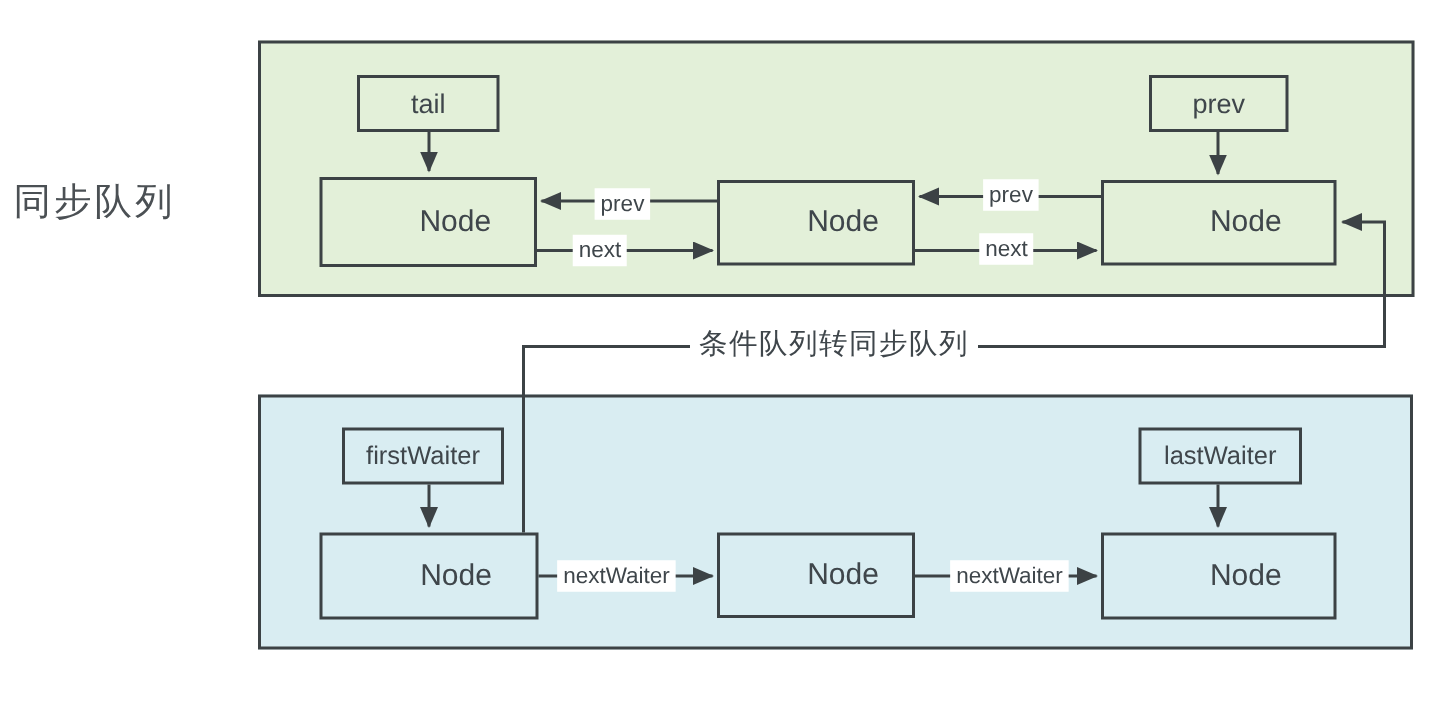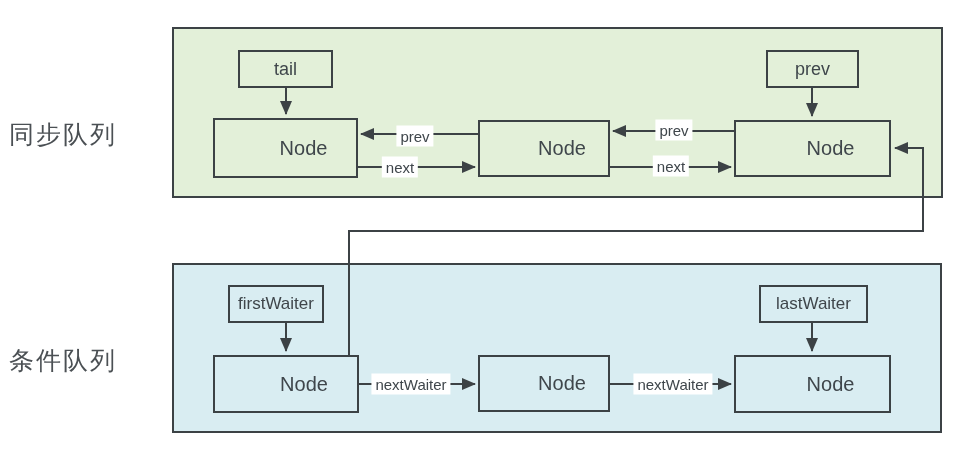--- a/index.html
+++ b/index.html
@@ -43,29 +43,28 @@
 </style>
 </head>
 <body>
 
 <div class="canvas">
 
   <div class="panel sync"></div>
   <div class="panel cond"></div>
 
   <div class="side-label" style="left:63px;top:134px;">同步队列</div>
-  <div class="side-label" style="left:63px;top:360px;">条件队列</div>
 
   <div class="box ptr" style="left:238px;top:50px;width:95px;height:38px;">tail</div>
   <div class="box ptr" style="left:766px;top:50px;width:93px;height:38px;">prev</div>
   <div class="box node" style="left:213px;top:118px;width:145px;height:60px;">Node</div>
   <div class="box node" style="left:478px;top:120px;width:132px;height:57px;">Node</div>
   <div class="box node" style="left:734px;top:120px;width:157px;height:57px;">Node</div>
 
-  <div class="box ptr small condfill" style="left:228px;top:285px;width:96px;height:38px;">firstWaiter</div>
+  <div class="box ptr small condfill" style="left:228px;top:285px;width:108px;height:38px;">firstWaiter</div>
   <div class="box ptr small condfill" style="left:759px;top:285px;width:109px;height:38px;">lastWaiter</div>
   <div class="box node condfill" style="left:213px;top:355px;width:146px;height:58px;">Node</div>
   <div class="box node condfill" style="left:478px;top:355px;width:132px;height:57px;">Node</div>
   <div class="box node condfill" style="left:734px;top:355px;width:157px;height:58px;">Node</div>
 
   <svg class="wires" viewBox="0 0 963 467">
     <defs>
       <marker id="ah" markerUnits="userSpaceOnUse" markerWidth="15" markerHeight="13" refX="13" refY="6" orient="auto">
         <path d="M0,0 L14,6 L0,12 Z" fill="#3c4245"></path>
       </marker>
@@ -85,14 +84,15 @@
 
     <polyline points="349,355 349,231 923,231 923,148 895,148" marker-end="url(#ah)"></polyline>
   </svg>
 
   <div class="wire-label" style="left:415px;top:136px;">prev</div>
   <div class="wire-label" style="left:400px;top:167px;">next</div>
   <div class="wire-label" style="left:674px;top:130px;">prev</div>
   <div class="wire-label" style="left:671px;top:166px;">next</div>
   <div class="wire-label" style="left:411px;top:384px;">nextWaiter</div>
   <div class="wire-label" style="left:673px;top:384px;">nextWaiter</div>
+  <div class="wire-label big" style="left:556px;top:230px;">条件队列转同步队列</div>
 
 </div>
 
 </body></html>

